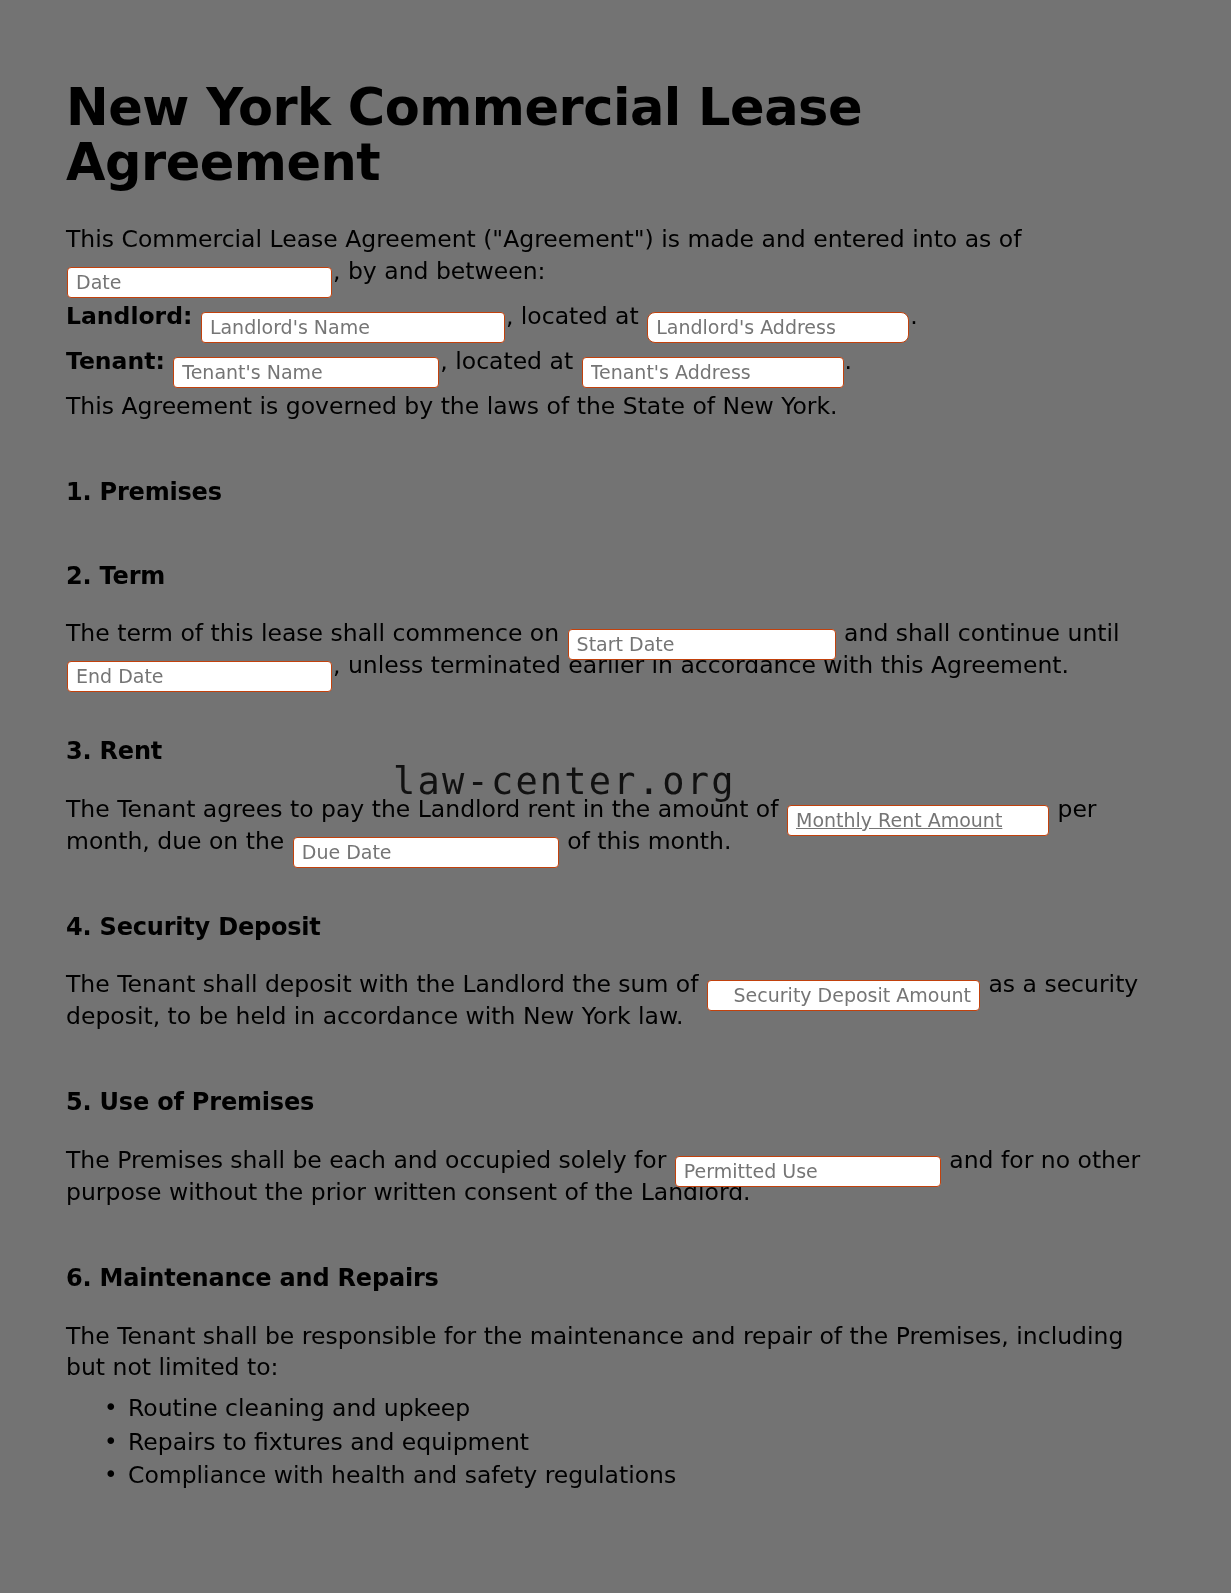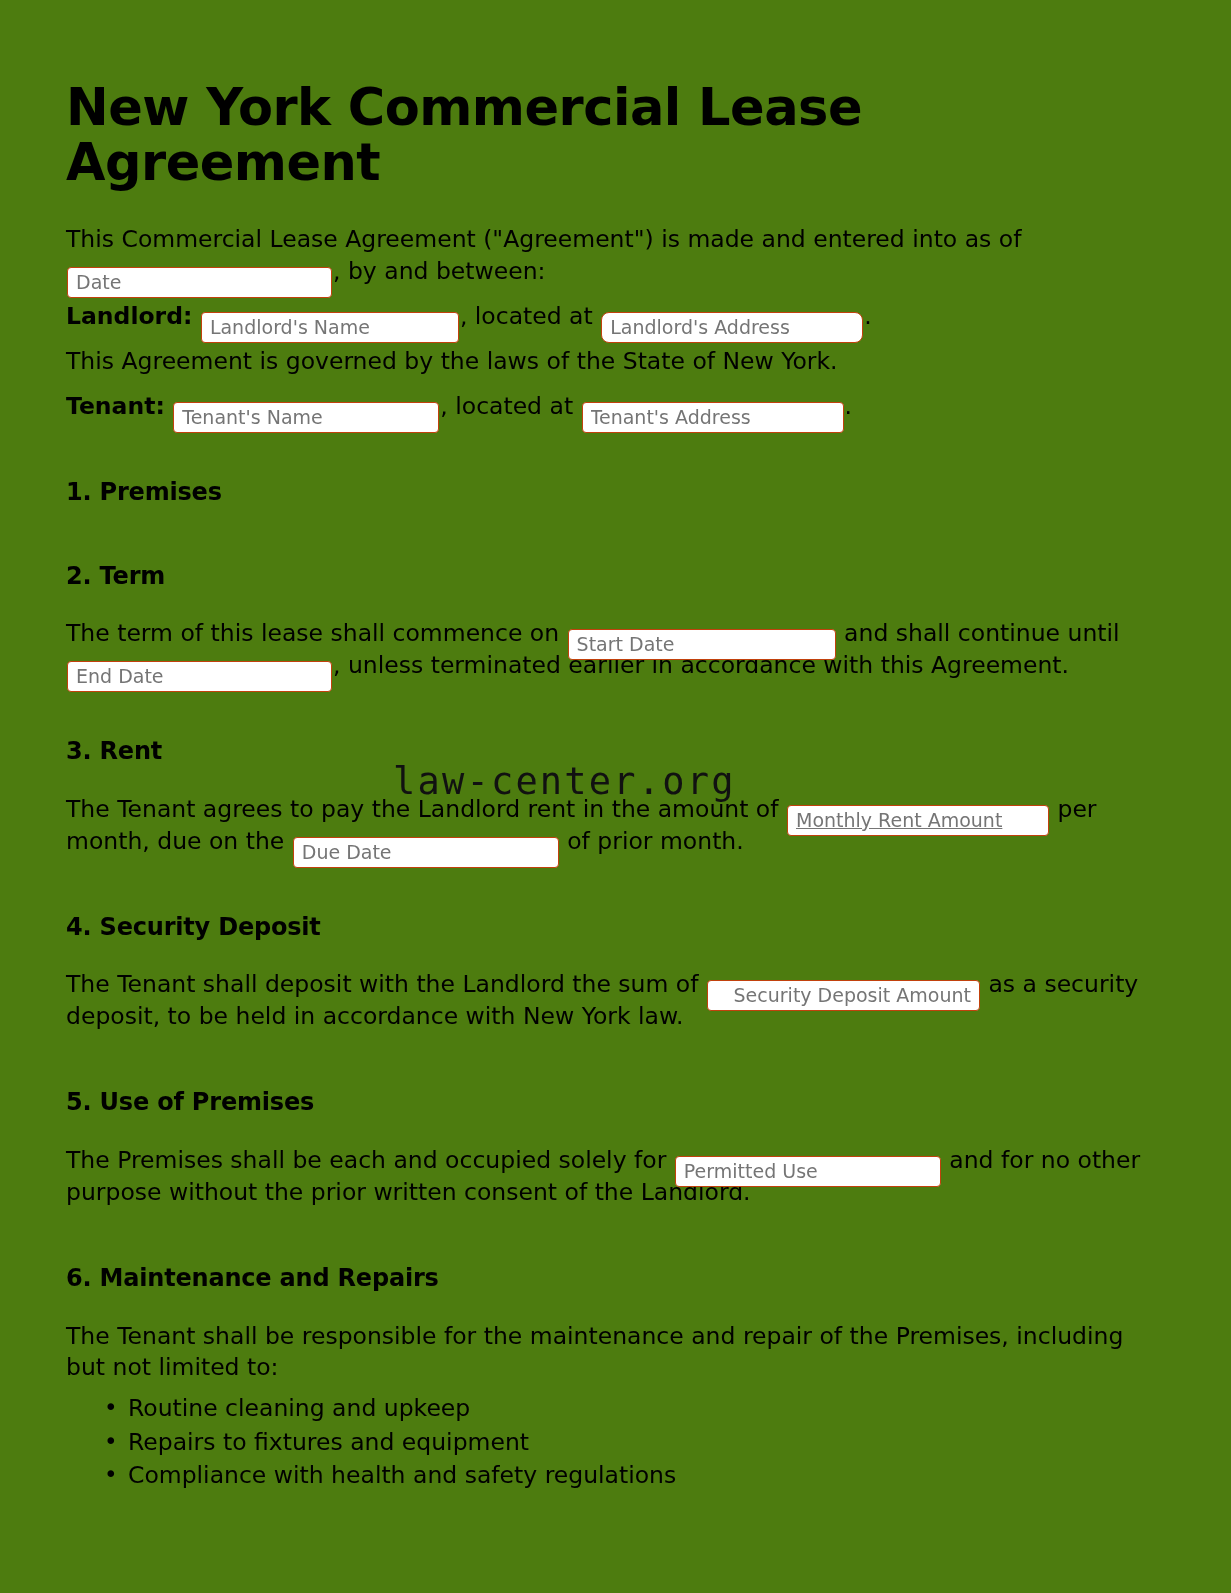--- a/index.html
+++ b/index.html
@@ -14,21 +14,21 @@
     height: 1593px;
     font-family: "DejaVu Sans", "Liberation Sans", sans-serif;
     color: #000000;
     overflow: hidden;
   }
   .page {
     position: relative;
     width: 1231px;
     min-height: 1593px;
     padding: 62px 66px 0 66px;
-    background: #4d7c0f;
+    background: #737373;
   }
 
   h1.doc-title {
     font-size: 51px;
     font-weight: bold;
     line-height: 1.08;
     letter-spacing: -0.5px;
     margin: 18px 0 34px 0;
     color: #000;
   }
@@ -67,21 +67,21 @@
     height: 31px;
     margin: 0 1px;
     position: relative;
     top: 10px;
     white-space: nowrap;
     overflow: hidden;
   }
   .field::placeholder { color: #757575; opacity: 1; }
 
   .w-date       { width: 265px; }
-  .w-name       { width: 258px; }
+  .w-name       { width: 304px; }
   .w-address    { width: 262px; border-radius: 8px; }
   .w-tname      { width: 266px; }
   .w-taddress   { width: 262px; }
   .w-property   { width: 265px; }
   .w-startdate  { width: 268px; }
   .w-enddate    { width: 265px; }
   .w-rent       { width: 262px; text-decoration: underline; }
   .w-due        { width: 266px; }
   .w-deposit    { width: 273px; text-align: right; }
   .w-use        { width: 266px; }
@@ -133,47 +133,47 @@
     <span>This Commercial Lease Agreement ("Agreement") is made and entered into as of</span><br>
     <input type="text" class="field w-date" placeholder="Date" style=""><span>, by and between:</span>
   </p>
 
   <p class="body-text">
     <span class="lbl-strong">Landlord:</span>
     <input type="text" class="field w-name" placeholder="Landlord's Name" style=""><span>, located at</span>
     <input type="text" class="field w-address" placeholder="Landlord's Address" style=""><span>.</span>
   </p>
 
-  <p class="body-text">This Agreement is governed by the laws of the State of New York.</p>
-
   <p class="body-text">
     <span class="lbl-strong">Tenant:</span>
     <input type="text" class="field w-tname" placeholder="Tenant's Name" style=""><span>, located at</span>
     <input type="text" class="field w-taddress" placeholder="Tenant's Address" style=""><span>.</span>
   </p>
+
+  <p class="body-text">This Agreement is governed by the laws of the State of New York.</p>
 
   <h2 class="section-heading">1. Premises</h2>
 
   <h2 class="section-heading">2. Term</h2>
   <p class="body-text">
     <span>The term of this lease shall commence on</span>
     <input type="text" class="field w-startdate" placeholder="Start Date" style="">
     <span>and shall continue until</span><br>
     <input type="text" class="field w-enddate" placeholder="End Date" style=""><span>, unless terminated earlier in accordance with this Agreement.</span>
   </p>
 
   <div class="rent-heading-row">
     <h2 class="section-heading">3. Rent</h2>
   </div>
   <p class="body-text">
     <span>The Tenant agrees to pay the Landlord rent in the amount of</span>
     <input type="text" class="field w-rent" placeholder="Monthly Rent Amount" style="">
     <span>per month, due on the</span>
     <input type="text" class="field w-due" placeholder="Due Date" style="">
-    <span>of prior month.</span>
+    <span>of this month.</span>
   </p>
 
   <h2 class="section-heading">4. Security Deposit</h2>
   <p class="body-text">
     <span>The Tenant shall deposit with the Landlord the sum of</span>
     <input type="text" class="field w-deposit" placeholder="Security Deposit Amount" style="">
     <span>as a security deposit, to be held in accordance with New York law.</span>
   </p>
 
   <h2 class="section-heading">5. Use of Premises</h2>

